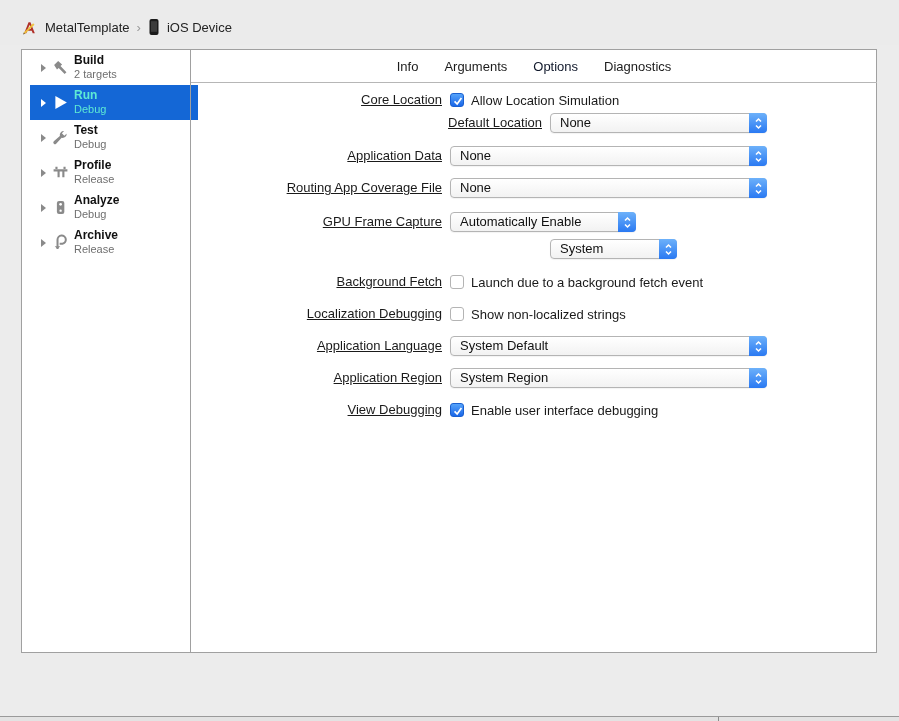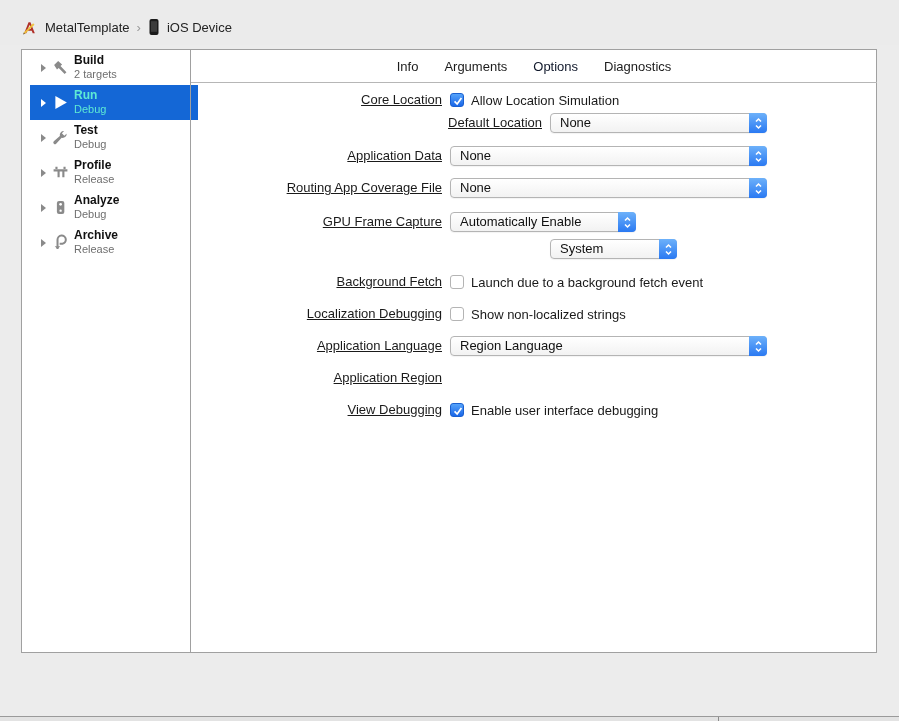--- a/index.html
+++ b/index.html
@@ -260,33 +260,44 @@
     <div class="control">
       <span class="cb"></span>
       <span class="cbtext">Show non-localized strings</span>
     </div>
   </div>
 
   <div class="frow" style="top:286px">
     <div class="flabel">Application Language</div>
     <div class="control">
       <div class="popup" style="width:317px">
-        <span class="popup-value">Region Language</span>
+        <span class="popup-value">System Default</span>
         <span class="popup-cap">
           <svg width="9" height="13" viewBox="0 0 9 13">
               <polyline points="2,4.6 4.5,2 7,4.6" fill="none" stroke="#ffffff" stroke-width="1.5"></polyline>
               <polyline points="2,8.4 4.5,11 7,8.4" fill="none" stroke="#ffffff" stroke-width="1.5"></polyline>
             </svg>
         </span>
       </div>
     </div>
   </div>
 
   <div class="frow" style="top:318px">
     <div class="flabel">Application Region</div>
+    <div class="control">
+      <div class="popup" style="width:317px">
+        <span class="popup-value">System Region</span>
+        <span class="popup-cap">
+          <svg width="9" height="13" viewBox="0 0 9 13">
+              <polyline points="2,4.6 4.5,2 7,4.6" fill="none" stroke="#ffffff" stroke-width="1.5"></polyline>
+              <polyline points="2,8.4 4.5,11 7,8.4" fill="none" stroke="#ffffff" stroke-width="1.5"></polyline>
+            </svg>
+        </span>
+      </div>
+    </div>
   </div>
 
   <div class="frow" style="top:350px">
     <div class="flabel">View Debugging</div>
     <div class="control">
       <span class="cb checked">
         <svg width="12" height="12" viewBox="0 0 14 14">
             <polyline points="3,7.5 6,10.5 11,3.5" fill="none" stroke="#ffffff" stroke-width="2"></polyline>
           </svg>
       </span>

